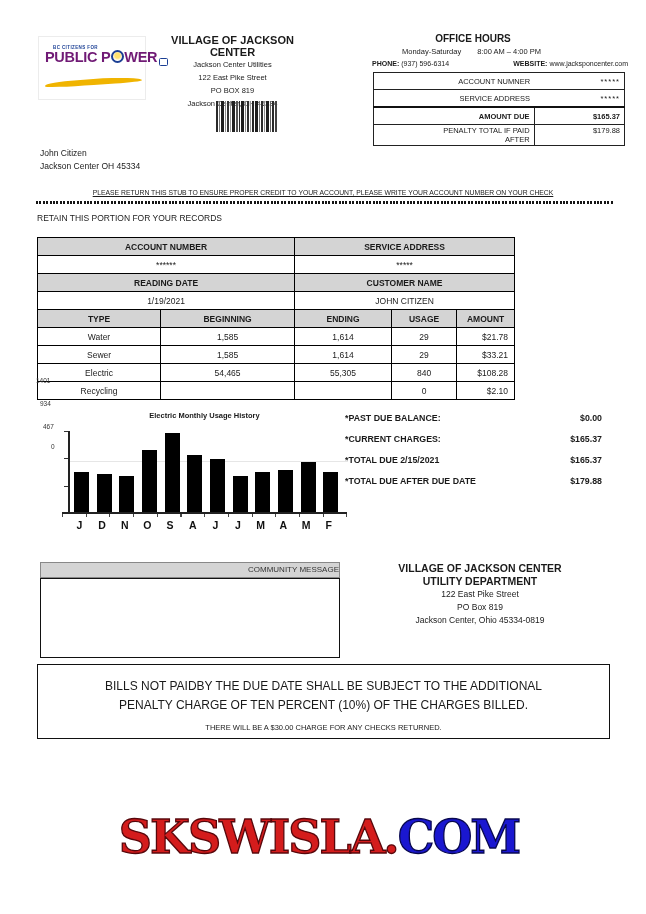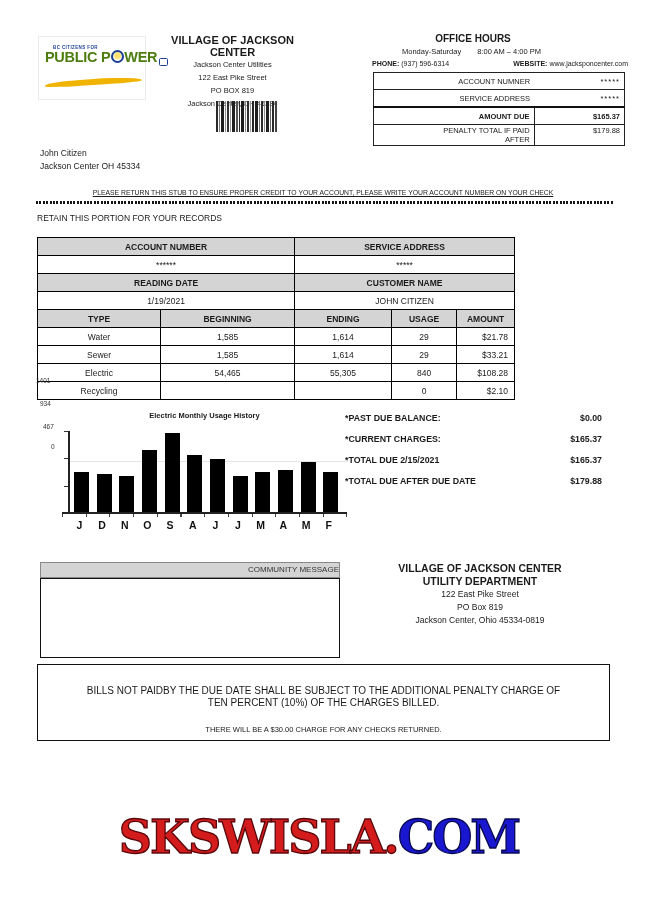--- a/index.html
+++ b/index.html
@@ -4,21 +4,21 @@
 <style>
   html,body{margin:0;padding:0;background:#fff;}
   body{width:646px;height:914px;font-family:"Liberation Sans",sans-serif;color:#1a1a1a;}
   .page{position:relative;width:646px;height:914px;background:#fff;overflow:hidden;}
   .abs{position:absolute;}
 
   
   .logo-box{left:38px;top:36px;width:106px;height:62px;border:1px solid #ececec;background:#fff;}
   .logo-inner{position:absolute;left:6px;top:8px;}
   .logo-tagline{font-size:4.5px;font-weight:bold;color:#1b3f94;letter-spacing:.4px;margin-left:8px;}
-  .logo-brand{font-size:14.5px;font-weight:bold;color:#4d7c0f;letter-spacing:-.3px;white-space:nowrap;line-height:15px;}
+  .logo-brand{font-size:14.5px;font-weight:bold;color:#701a75;letter-spacing:-.3px;white-space:nowrap;line-height:15px;}
   .bulb{display:inline-block;width:9px;height:9px;border:2px solid #1b3f94;border-radius:50%;vertical-align:-1px;margin:0 0 0 1px;background:radial-gradient(circle at 50% 40%, #ffe26e 0 35%, #fff 70%);}
   .plug{display:inline-block;width:7px;height:6px;border:1.5px solid #1b3f94;border-radius:1.5px;margin-left:2px;vertical-align:-4px;}
   .swoosh{position:absolute;left:0px;top:34px;width:97px;height:6px;background:#f0b400;border-radius:60% 90% 50% 90% / 100% 140% 40% 60%;transform:rotate(-4deg);}
 
   
   .remit-block{left:150px;top:34px;width:165px;text-align:center;}
   .remit-org{font-size:11px;font-weight:bold;letter-spacing:0;}
   .remit-line{font-size:7.5px;line-height:13px;}
 
   
@@ -82,21 +82,21 @@
   .community-header{border:1px solid #888;background:#d4d4d4;height:14px;text-align:right;font-size:8px;color:#333;line-height:14px;}
   .community-body{border:1.5px solid #111;height:78px;margin-top:0px;background:#fff;}
 
   
   .utility{left:355px;top:562px;width:250px;text-align:center;}
   .utility-b{font-size:10.5px;font-weight:bold;line-height:13px;}
   .utility-s{font-size:8.5px;line-height:13px;}
 
   
   .notice-box{left:37px;top:664px;width:571px;border:1.5px solid #111;padding:4px 0 5px 0;text-align:center;}
-  .notice-line1{font-size:10px;max-width:492px;margin:16px auto;line-height:12px;}
+  .notice-line1{font-size:12px;max-width:492px;margin:8px auto;line-height:19px;}
   .notice-line2{font-size:7.5px;line-height:10px;}
 
   
   .watermark{left:109px;top:810px;width:420px;text-align:center;font-family:"DejaVu Serif",serif;font-weight:bold;font-size:46px;letter-spacing:-2px;white-space:nowrap;}
   .wm-red{color:#d41c1c;-webkit-text-stroke:1.3px #57070b;}
   .wm-blue{color:#1a17d0;-webkit-text-stroke:1.3px #07074e;}
 </style>
 </head>
 <body>
 

